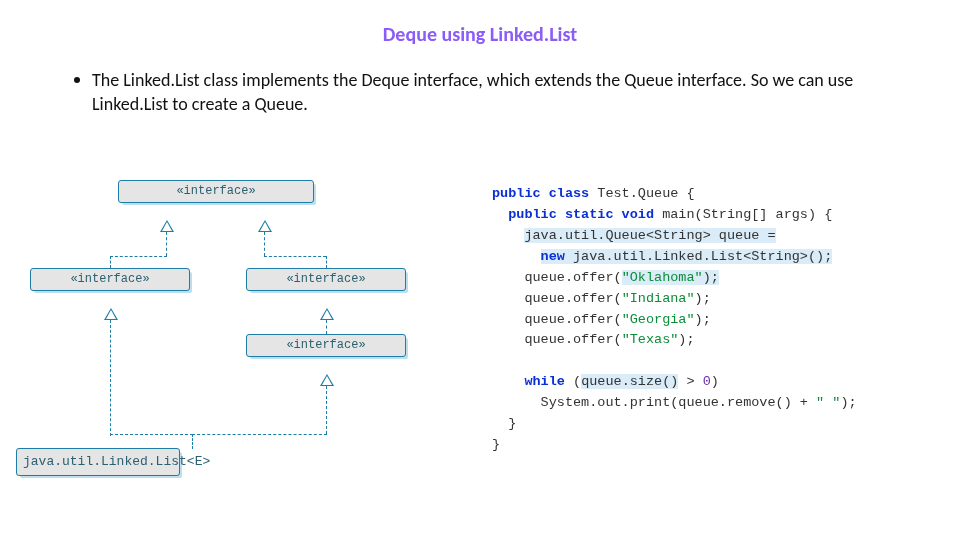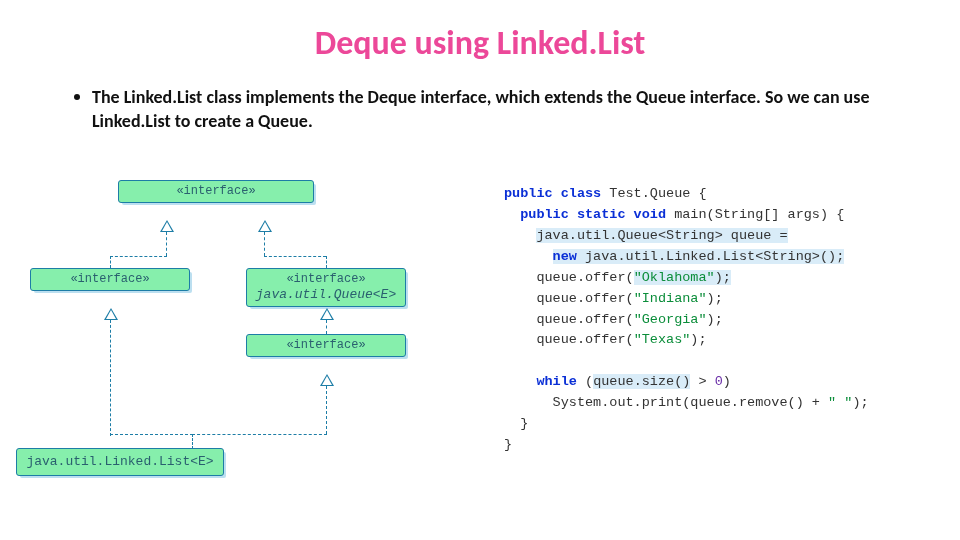--- a/index.html
+++ b/index.html
@@ -6,51 +6,50 @@
   body {
     width: 960px;
     height: 540px;
     background: #fff;
     font-family: Calibri, Arial, sans-serif;
     position: relative;
     overflow: hidden;
   }
   .title {
     text-align: center;
-    font-size: 34px;
+    font-size: 20px;
     font-weight: 700;
-    color: #ec4899;
+    color: #8b5cf6;
     padding-top: 22px;
   }
   .bullet-row {
     display: flex;
     padding: 22px 54px 0 74px;
     font-size: 18px;
     color: #111;
     line-height: 1.35;
-    font-weight: bold;
   }
   .bullet-dot {
     width: 6px; height: 6px; background: #111; border-radius: 50%;
     margin-top: 9px; margin-right: 12px; flex-shrink: 0;
   }
   .content {
     position: absolute;
     top: 176px; left: 0; right: 0;
   }
   
   .uml {
     position: absolute;
     left: 14px; top: 0;
     width: 460px; height: 330px;
   }
   .box {
     position: absolute;
     border: 1px solid #1d7da6;
-    background: #86efac;
+    background: #e5e5e5;
     text-align: center;
     font-family: "Courier New", monospace;
     font-size: 13px;
     color: #2a606f;
     line-height: 1.25;
     padding: 3px 6px;
     border-radius: 3px;
   }
   .box .stereo { font-size: 12px; }
   .box .name { font-style: italic; }
@@ -89,21 +88,20 @@
   }
   
   .code {
     position: absolute;
     left: 492px; top: 8px;
     font-family: "Courier New", monospace;
     font-size: 13.5px;
     line-height: 1.55;
     color: #333;
     white-space: pre;
-    margin-left: 12px;
   }
   .kw { color: #0a2fd6; font-weight: bold; }
   .str { color: #0b8d3a; }
   .num { color: #6a2ea8; }
   .hl { background: #d9ecf8; }
 </style>
 </head>
 <body>
 
 <div class="title">Deque using Linked.List</div>
@@ -130,40 +128,39 @@
     <div class="dline" style="left:250px; top:56px; height:24px;"></div>
     <div class="dlineH" style="left:250px; top:80px; width:62px;"></div>
     <div class="dline" style="left:312px; top:80px; height:12px;"></div>
 
     <div class="box shadow" style="left:16px; top:92px; width:160px;">
       <div class="stereo">«interface»</div>
     </div>
 
     <div class="box shadow" style="left:232px; top:92px; width:160px;">
       <div class="stereo">«interface»</div>
-      <div class="name">java.util.Queue&lt;E&gt;</div>
     </div>
 
     <div class="arrowhead" style="left:306px; top:132px;"></div>
     <div class="dline" style="left:312px; top:144px; height:14px;"></div>
 
     <div class="box shadow" style="left:232px; top:158px; width:160px;">
       <div class="stereo">«interface»</div>
     </div>
 
     <div class="arrowhead" style="left:90px; top:132px;"></div>
     <div class="dline" style="left:96px; top:144px; height:116px;"></div>
 
     <div class="arrowhead" style="left:306px; top:198px;"></div>
     <div class="dline" style="left:312px; top:210px; height:48px;"></div>
     <div class="dlineH" style="left:178px; top:258px; width:135px;"></div>
     <div class="dline" style="left:178px; top:258px; height:15px;"></div>
     <div class="dlineH" style="left:96px; top:258px; width:83px;"></div>
 
-    <div class="box shadow" style="left:2px; top:272px; width:208px; padding:5px 6px;text-align:center;">
+    <div class="box shadow" style="left:2px; top:272px; width:164px; padding:5px 6px;text-align:center;">
       <div class="name" style="font-style:normal;">java.util.Linked.List&lt;E&gt;</div>
     </div>
 
   </div>
 
   <div class="code"><span><span class="kw">public class</span><span> Test.Queue {</span></span>
   <span><span class="kw">public static void</span><span> main(String[] args) {</span></span>
     <span><span class="hl">java.util.Queue&lt;String&gt; queue =</span></span>
       <span><span class="hl"><span class="kw">new</span><span> java.util.Linked.List&lt;String&gt;();</span></span></span>
     <span><span>queue.offer(</span><span class="hl"><span class="str">"Oklahoma"</span><span>);</span></span></span>

